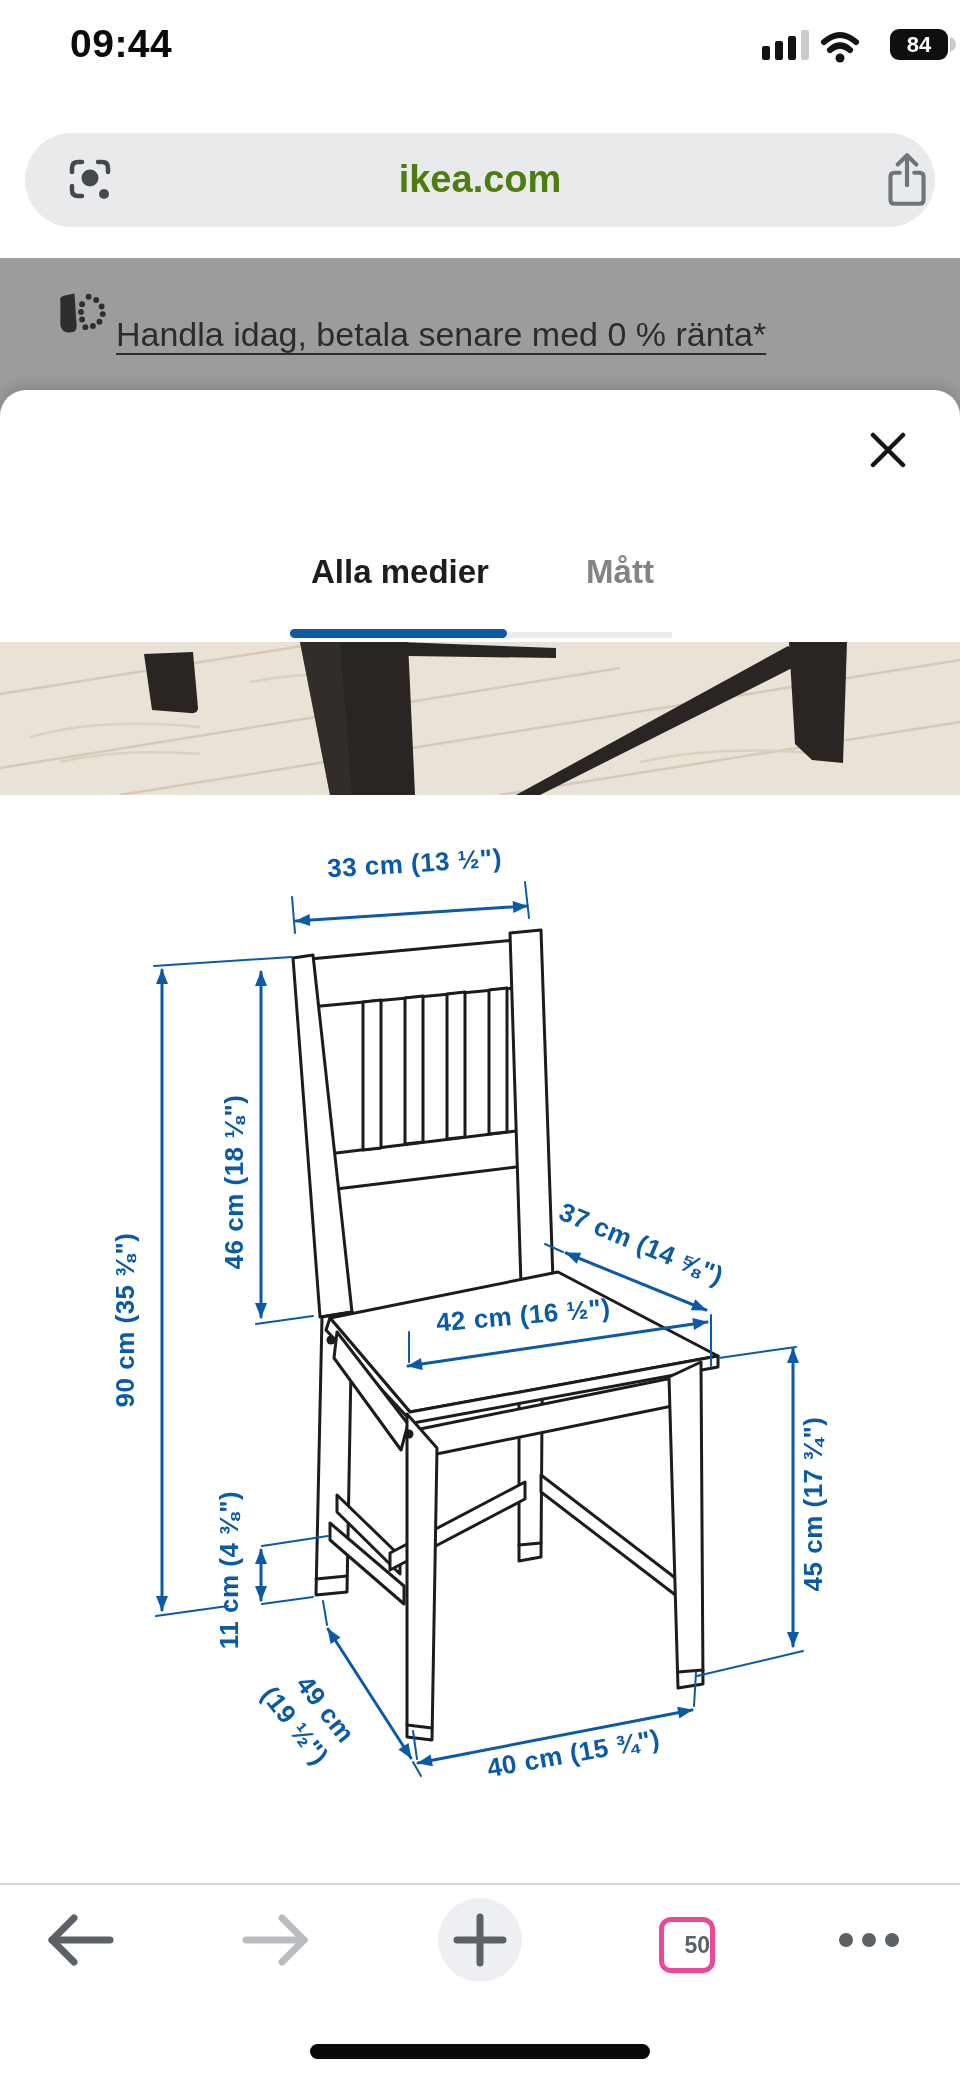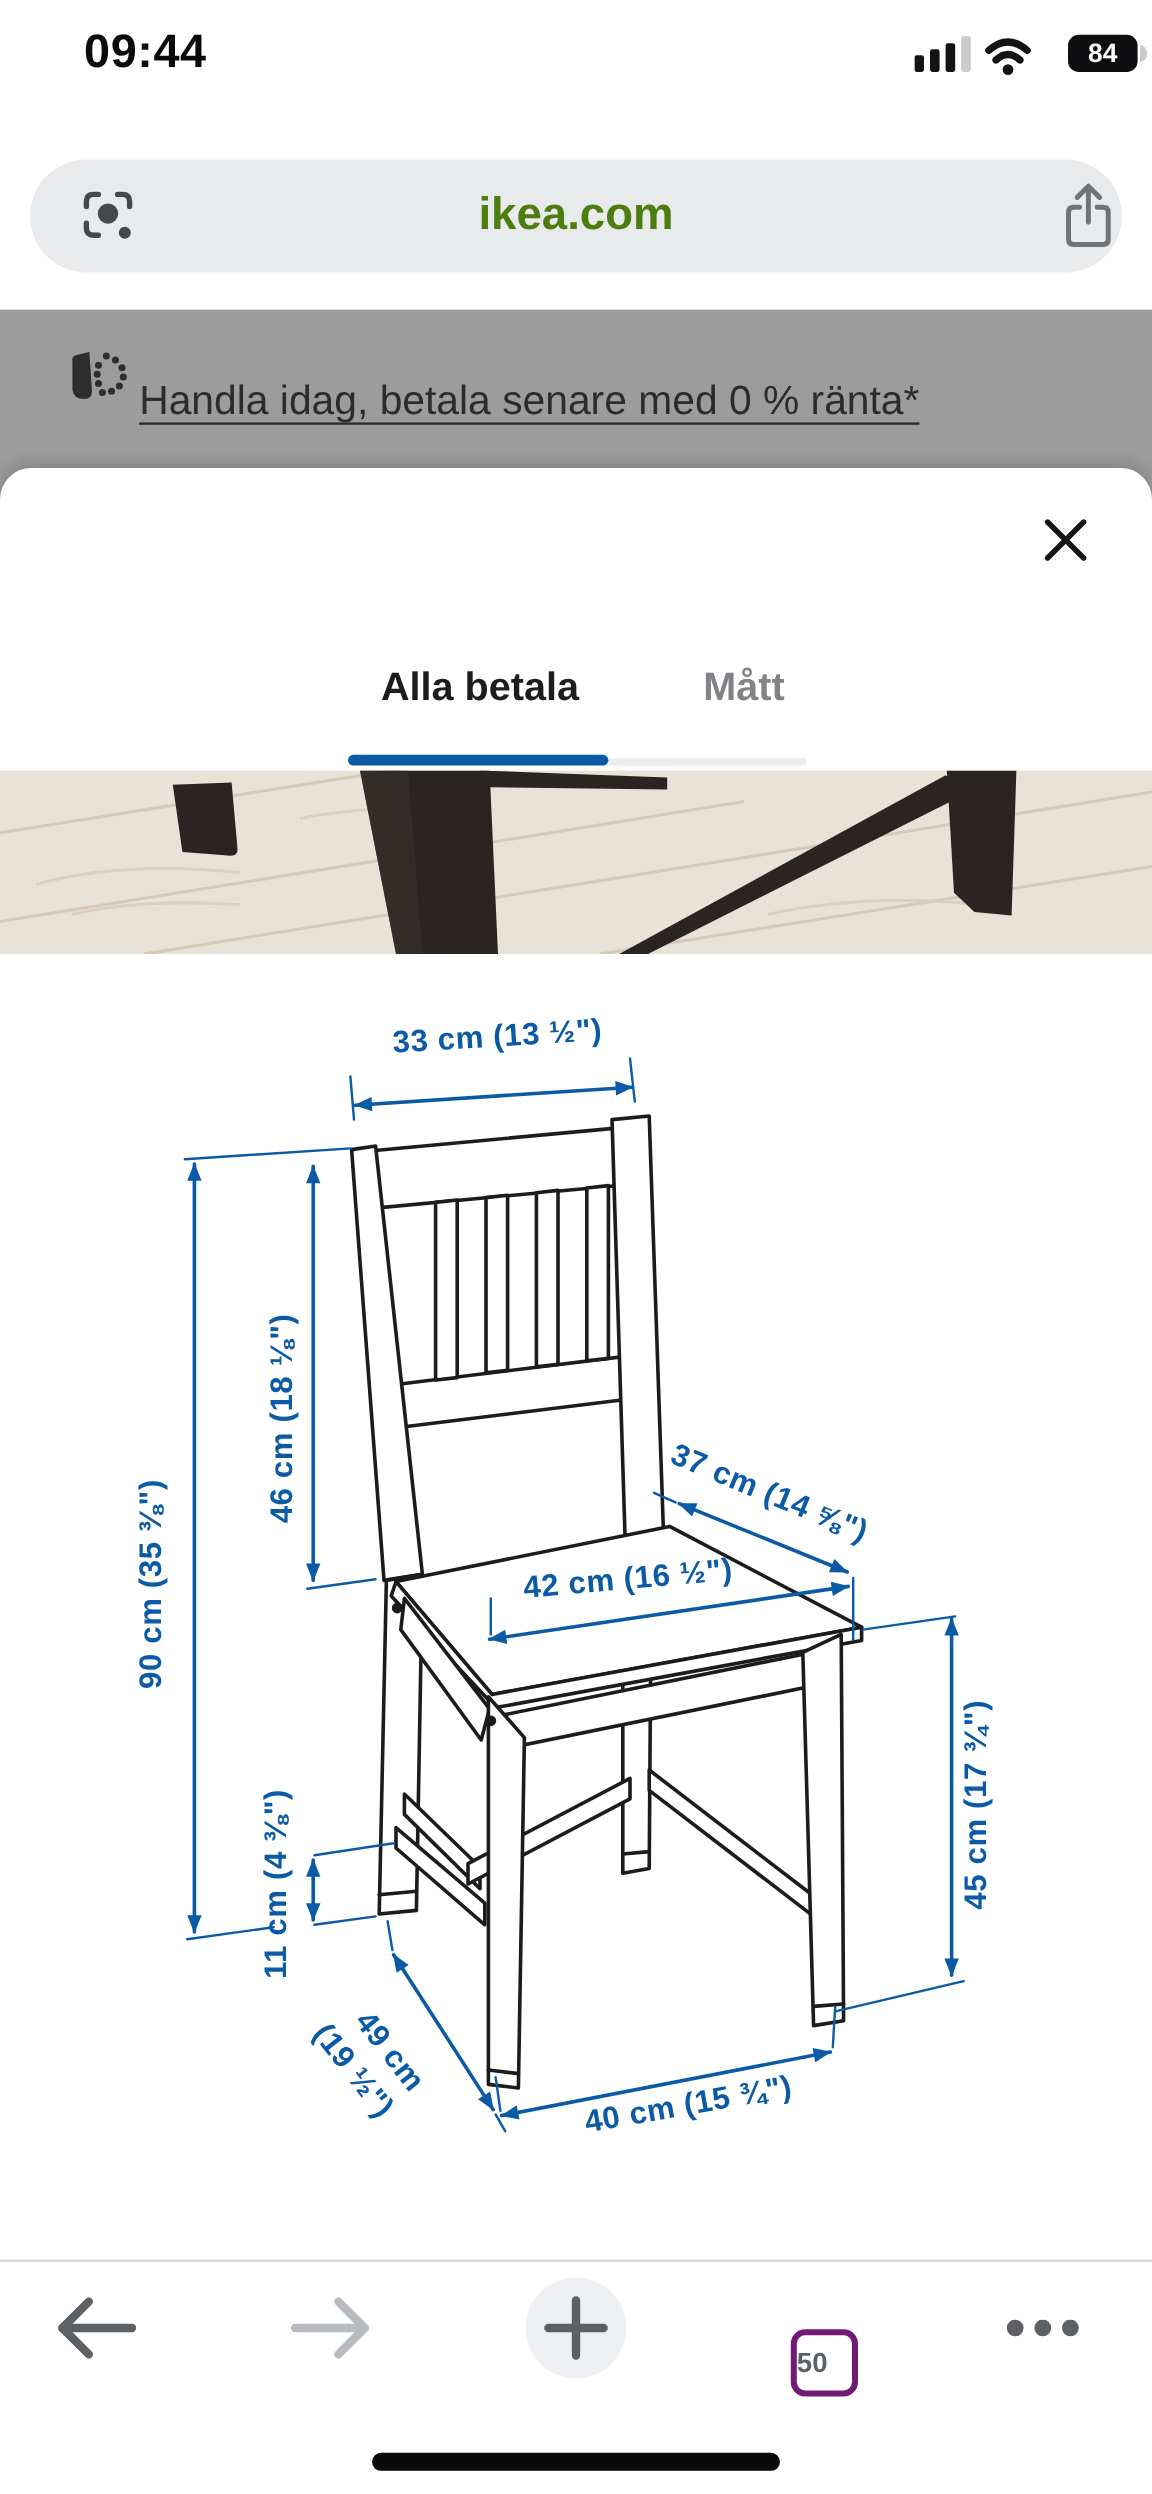--- a/index.html
+++ b/index.html
@@ -28,22 +28,22 @@
   .tab-inactive{left:560px;width:120px;text-align:center;color:#818386;}
   .tab-underline{left:290px;top:629px;width:217px;height:9px;border-radius:5px;background:#0b5aa5;}
   .tab-track{left:507px;top:632px;width:165px;height:6px;background:#ececec;}
 
   .photo{left:0;top:642px;width:960px;height:153px;}
   .diagram{left:0;top:800px;width:960px;height:1012px;}
 
   
   .toolbar{left:0;top:1883px;width:960px;height:195px;background:#ffffff;border-top:2px solid #d8d8da;}
   .plusbg{left:438px;top:1898px;width:84px;height:84px;border-radius:50%;background:#edeff2;}
-  .tabcount{left:659px;top:1917px;width:46px;height:46px;border:5px solid #701a75;border-radius:12px;
-            display:flex;align-items:center;justify-content:flex-start;font-size:23px;font-weight:700;color:#5c6166;margin-top:24px;}
+  .tabcount{left:659px;top:1917px;width:46px;height:46px;border:5px solid #ec4899;border-radius:12px;
+            display:flex;align-items:center;justify-content:flex-end;font-size:23px;font-weight:700;color:#5c6166;}
   .homebar{left:310px;top:2044px;width:340px;height:15px;border-radius:8px;background:#0a0a0a;}
 
   svg text{font-family:"Liberation Sans",sans-serif;}
   .dimtxt{font-size:26px;font-weight:700;fill:#0b5aa5;letter-spacing:.5px;}
 </style>
 </head>
 <body>
 
 <div id="screen">
 
@@ -106,21 +106,21 @@
 
   <div class="abs modal"></div>
 
   <svg class="abs" style="left:870px;top:432px" width="36" height="36" viewBox="0 0 36 36">
     <g stroke="#151515" stroke-width="4.5" stroke-linecap="round">
       <line x1="3" y1="3" x2="33" y2="33"></line>
         <line x1="33" y1="3" x2="3" y2="33"></line>
     </g>
   </svg>
 
-  <div class="abs tab tab-active">Alla betala</div>
+  <div class="abs tab tab-active">Alla medier</div>
   <div class="abs tab tab-inactive">Mått</div>
   <div class="abs tab-track"></div>
   <div class="abs tab-underline"></div>
 
   <svg class="abs photo" viewBox="0 0 960 153">
     <rect x="0" y="0" width="960" height="153" fill="#e9e2d6"></rect>
     <g stroke="#d5c9ba" stroke-width="2.5" fill="none">
       <line x1="0" y1="52" x2="340" y2="-2"></line>
       <line x1="0" y1="126" x2="620" y2="26"></line>
       <line x1="120" y1="153" x2="960" y2="18"></line>

